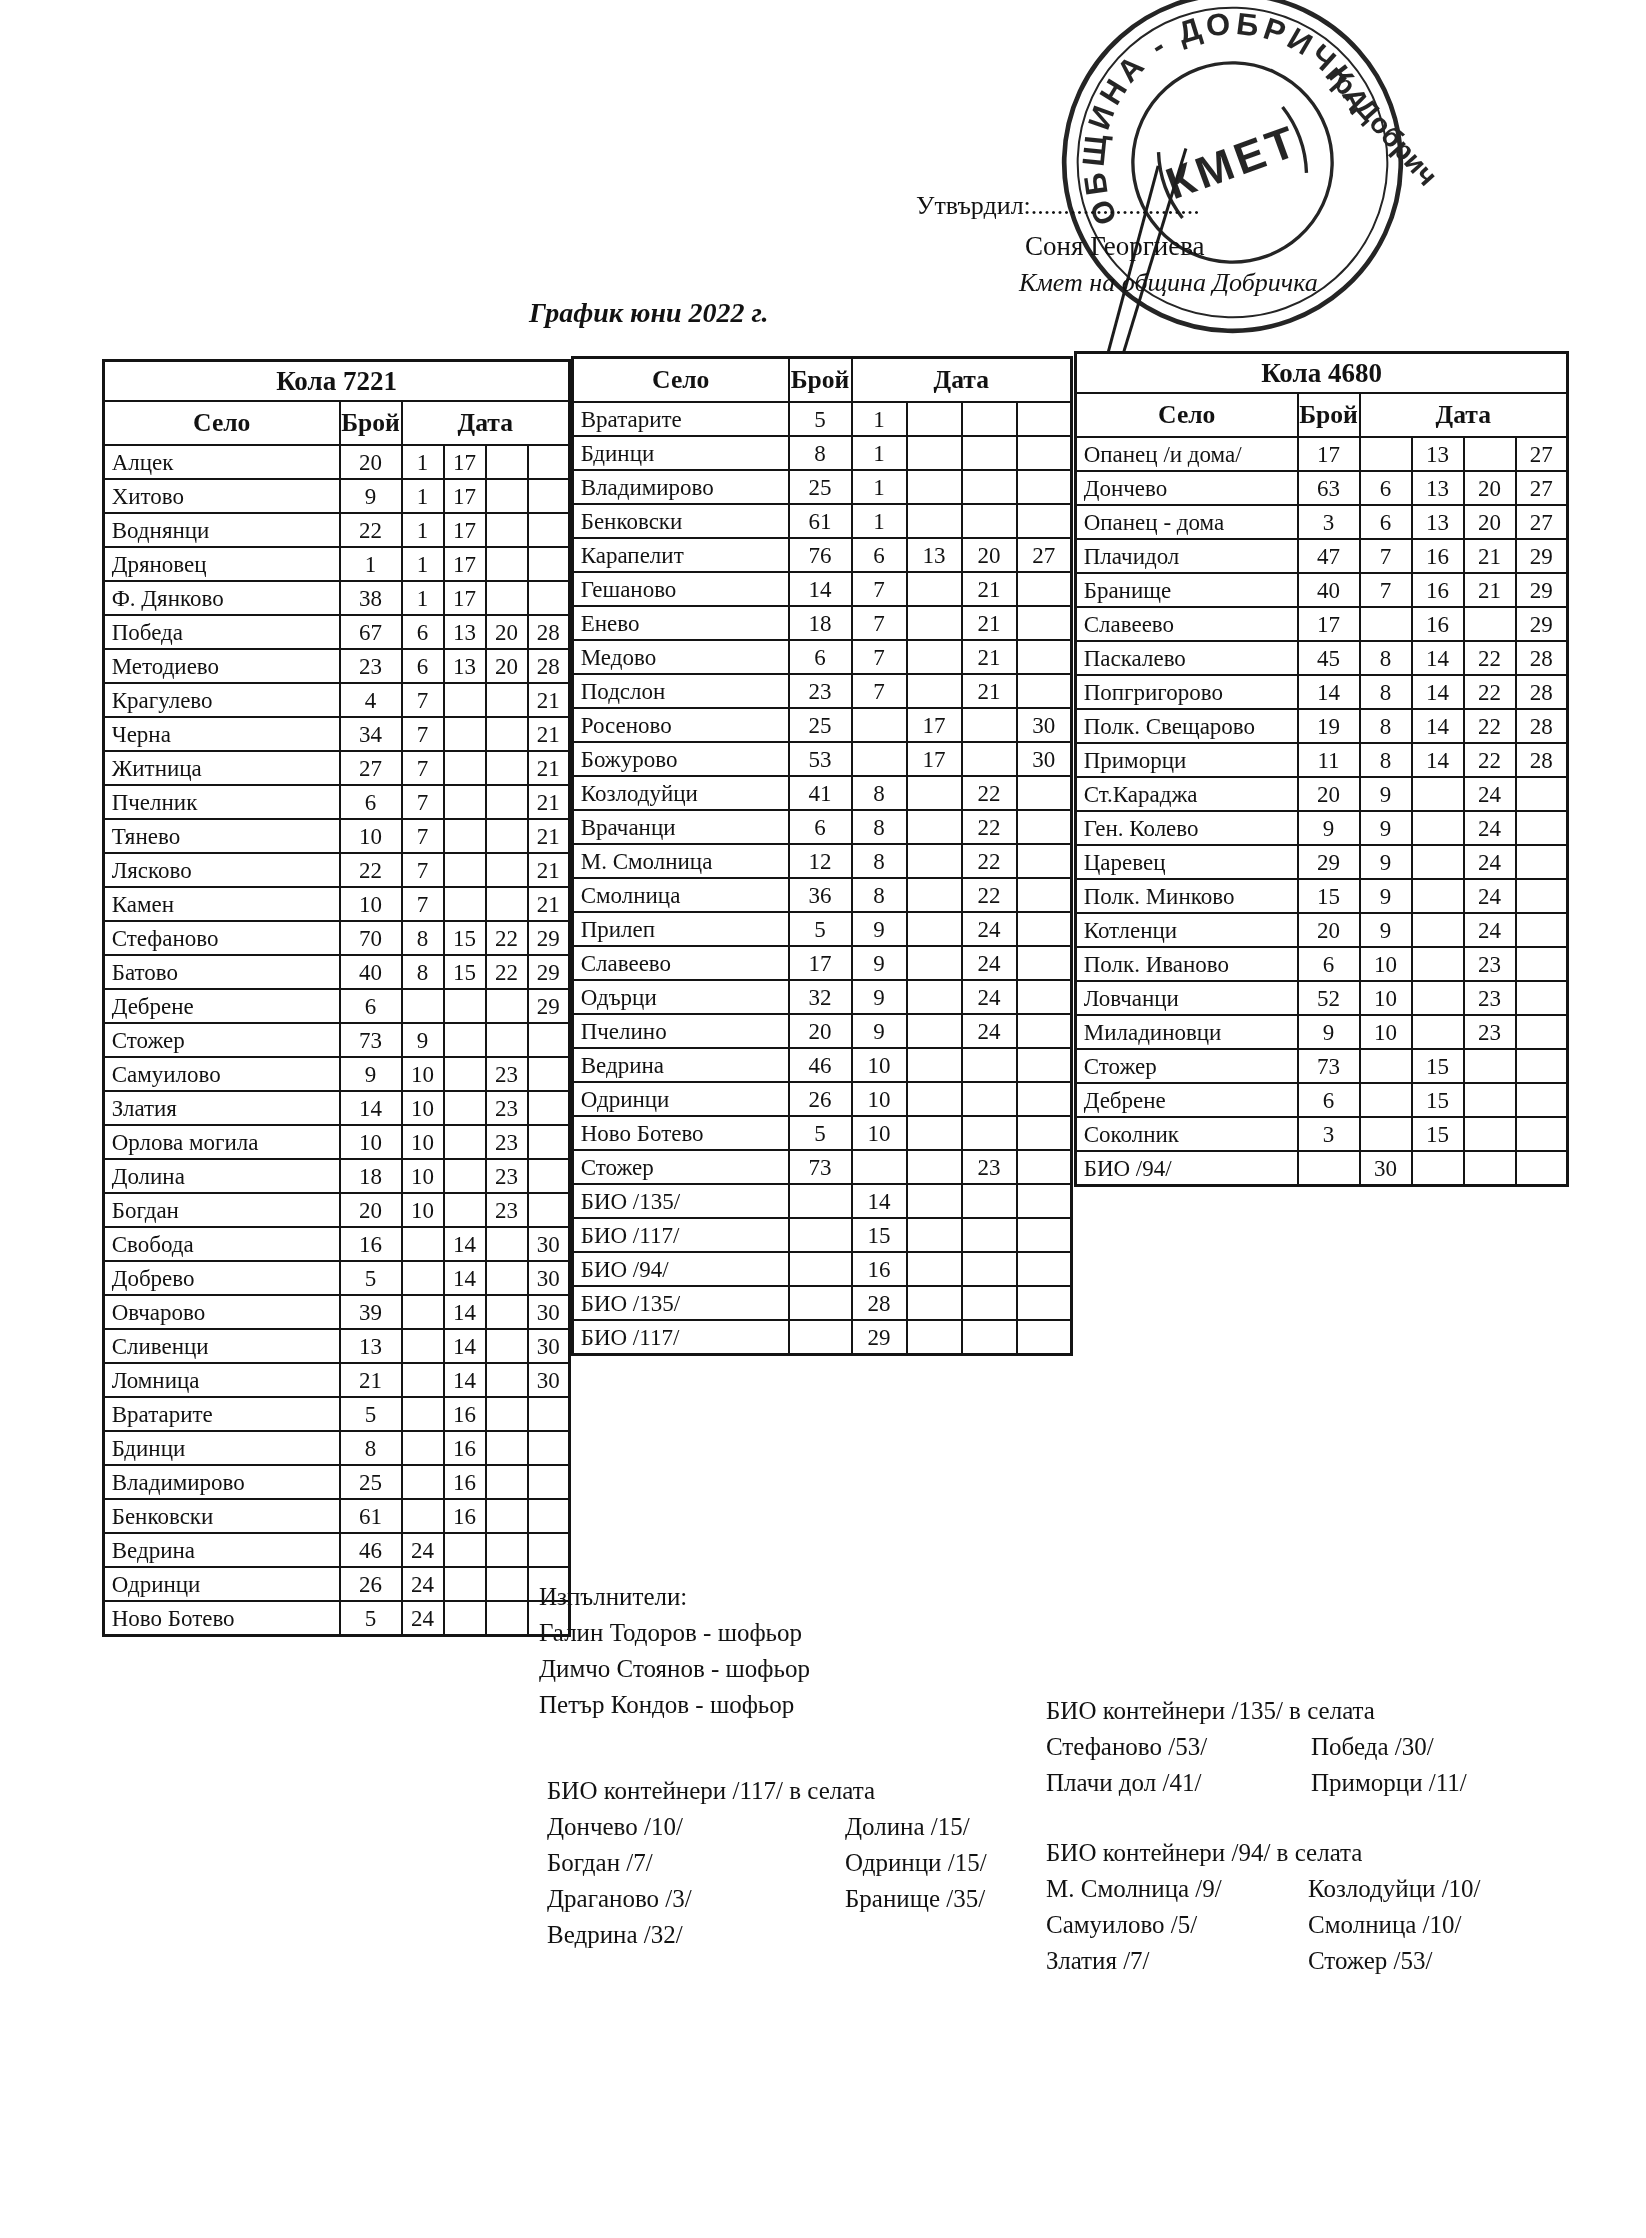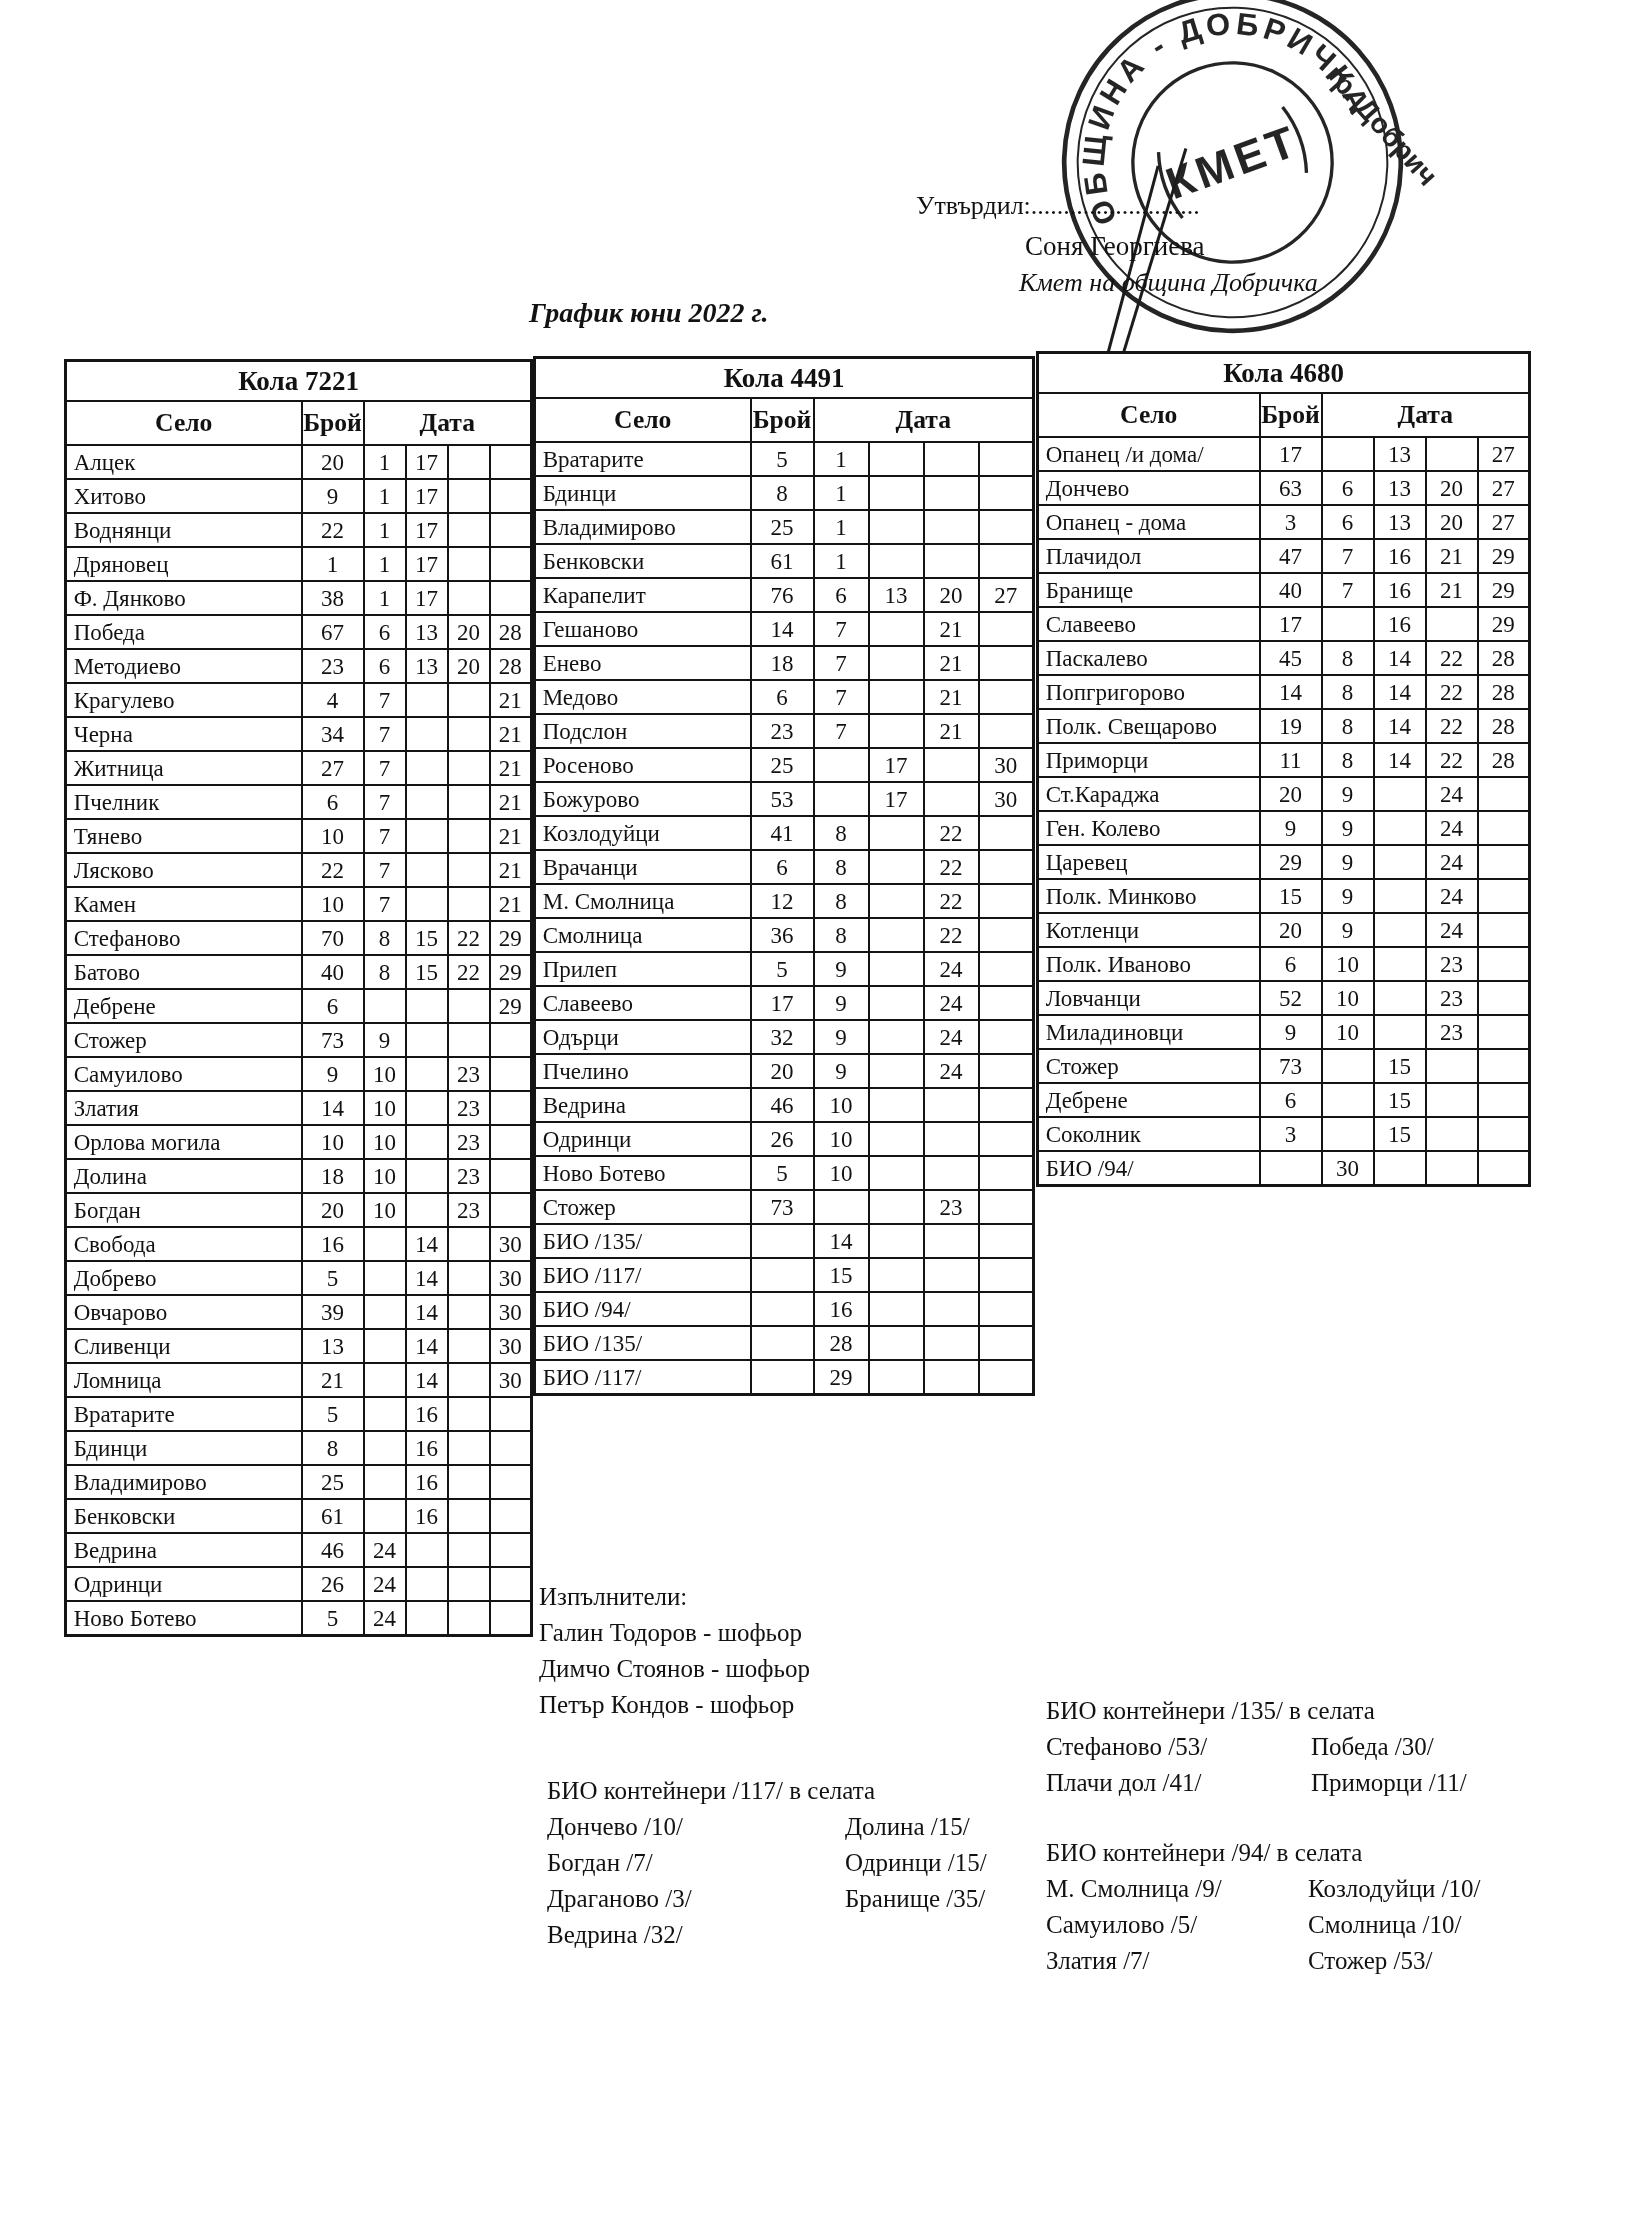--- a/index.html
+++ b/index.html
@@ -22,21 +22,21 @@
   .pen-2 { left:1127px; top:162px; width:2.7px; height:229px; transform:rotate(15deg); }
   .pen-3 { left:1110px; top:369px; width:2.7px; height:86px; transform:rotate(22deg); }
 
   
   .doc-title { position:absolute; left:529px; top:297px; font-size:28px; font-weight:bold; white-space:nowrap;font-style:italic; }
 
   
   table.car-table { position:absolute; border-collapse:collapse; table-layout:fixed;
                     background:#fff; }
   table.car-table th, table.car-table td { border:2px solid #141414; padding:0; }
-  table.car-table { border:3.4px solid #141414; }
+  table.car-table { border:3.4px solid #141414;margin-left:38px; }
   th.car-title { height:38px; font-size:27px; font-weight:bold; text-align:center; }
   tr.colhead th { height:42px; font-size:25.6px; font-weight:bold; text-align:center; }
   table.car-table td { height:32px; font-size:23px; line-height:1; }
   table.car-table td.v { text-align:left; padding-left:6.7px; white-space:nowrap; overflow:hidden; }
   table.car-table td.c { text-align:center; }
   table.car-table td.d { text-align:center; }
 
   .t1 { left:64px;  top:359px; width:465px; }
   .t1 col.cv{ width:236px; } .t1 col.cc{ width:62px; } .t1 col.cd{ width:42px; }
   .t2 { left:533px; top:356px; width:500px; }
@@ -394,23 +394,20 @@
   <table class="car-table t2">
     <colgroup>
         <col class="cv">
         <col class="cc">
         <col class="cd">
         <col class="cd">
         <col class="cd">
         <col class="cd">
       </colgroup>
     <thead>
-      <tr>
-          <th class="car-title" colspan="6">Кола 4491</th>
-        </tr>
       <tr class="colhead">
         <th>Село</th>
         <th>Брой</th>
         <th colspan="4">Дата</th>
       </tr>
     </thead>
     <tbody>
         <tr>
           <td class="v">Вратарите</td>
           <td class="c">5</td>

